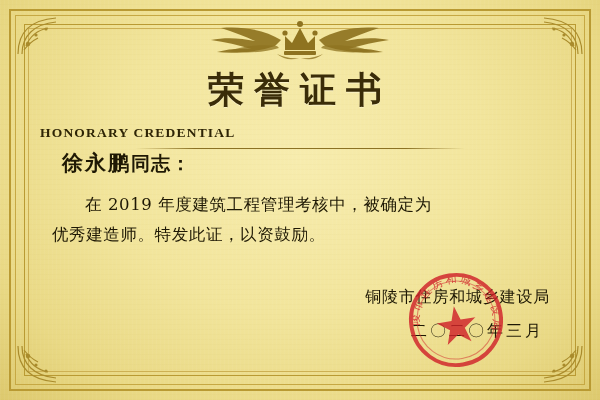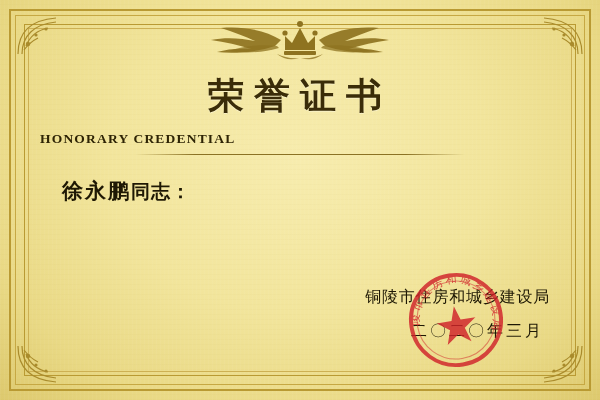--- a/index.html
+++ b/index.html
@@ -96,42 +96,41 @@
   }
 
   .title-cn {
     text-align: center;
     font-size: 36px;
     letter-spacing: 10px;
     font-weight: bold;
     color: #3a2c08;
     font-family: "DejaVu Serif", "Liberation Serif", serif;
     text-shadow: 0 1px 0 rgba(255,255,255,0.35);
-    margin-top: 10px;
+    margin-top: 4px;
   }
 
   .title-en {
     text-align: left;
     font-size: 13.5px;
     font-weight: bold;
     letter-spacing: 1.2px;
     color: #2e2405;
     margin-top: 10px;
     font-family: "Liberation Serif", serif;
   }
 
   .title-rule {
     margin: 7px auto 0 auto;
     width: 330px;
     height: 1px;
     background: linear-gradient(90deg, rgba(150,120,30,0) 0%, #8b7224 18%, #8b7224 82%, rgba(150,120,30,0) 100%);
   }
 
   .recipient {
-    margin-top: 22px;
     padding-left: 22px;
     font-size: 19px;
     font-weight: bold;
     color: #1e1804;
     letter-spacing: 1px;
     font-family: "DejaVu Serif", "Liberation Serif", serif;
   }
   .recipient .name {
     font-size: 21px;
     letter-spacing: 2px;
@@ -264,20 +263,24 @@
 
     <div class="title-cn">荣誉证书</div>
 
     <div class="title-en">HONORARY CREDENTIAL</div>
     <div class="title-rule"></div>
 
     <div class="recipient">
       <span class="name">徐永鹏</span><span>同志：</span>
     </div>
 
+    <div class="body-text">
+      <span class="indent"></span><span>在 2019 年度建筑工程管理考核中，被确定为</span><br>
+      <span>优秀建造师。特发此证，以资鼓励。</span>
+    </div>
 
     <div class="signature-block">
       <div class="org">铜陵市住房和城乡建设局</div>
       <div class="date">二〇二〇年三月</div>
     </div>
 
   </div>
 
   <div class="seal">
     <svg viewBox="0 0 120 120">

